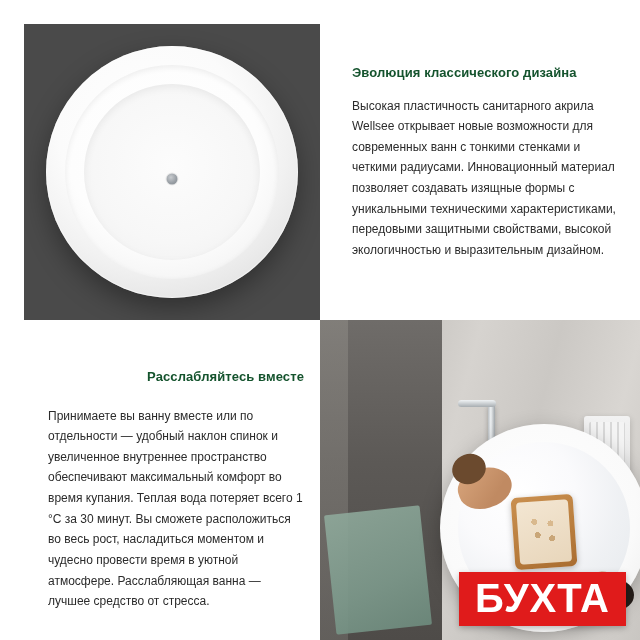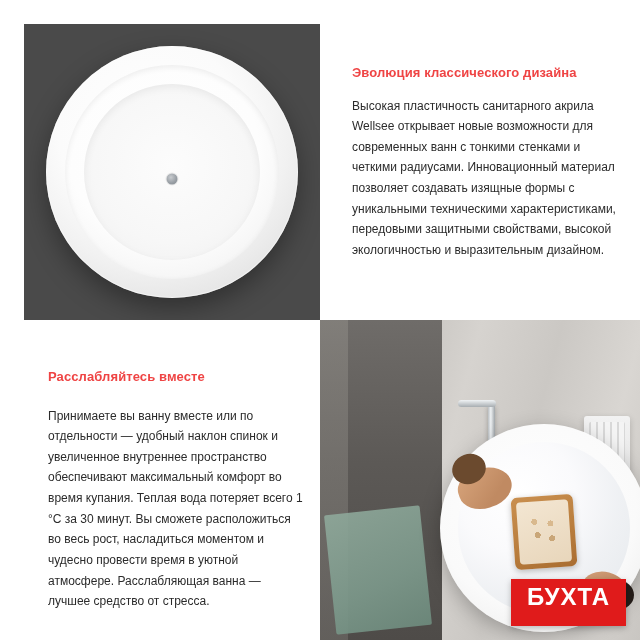--- a/index.html
+++ b/index.html
@@ -84,42 +84,42 @@
   
   .panel-tr {
     position: absolute;
     left: 352px;
     top: 64px;
     width: 264px;
   }
   .heading {
     font-size: 13px;
     font-weight: bold;
-    color: #ef4444;
+    color: #14532d;
     margin: 0 0 14px 0;
     line-height: 1.35;
     letter-spacing: 0.1px;
   }
   .body-text {
     font-size: 12px;
     color: #2b2b2b;
     line-height: 1.72;
     margin: 0;
     white-space: pre-line;
   }
 
   
   .panel-bl {
     position: absolute;
     left: 48px;
     top: 368px;
     width: 256px;
   }
   .panel-bl .heading {
-    text-align: left;
+    text-align: right;
     margin-bottom: 20px;
   }
 
   
   .panel-br {
     position: absolute;
     left: 320px;
     top: 320px;
     width: 320px;
     height: 320px;
@@ -286,23 +286,23 @@
   }
 
   
   .watermark {
     position: absolute;
     right: 14px;
     bottom: 14px;
     background: #e01b1b;
     color: #ffffff;
     font-weight: bold;
-    font-size: 24px;
+    font-size: 40px;
     letter-spacing: 1px;
-    padding: 6px 16px 17px 16px;
+    padding: 6px 16px 8px 16px;
     font-family: "Liberation Sans", sans-serif;
     line-height: 1;
     box-shadow: 0 2px 6px rgba(0,0,0,0.25);
   }
 </style>
 </head>
 <body>
 
 <div class="page">
 

